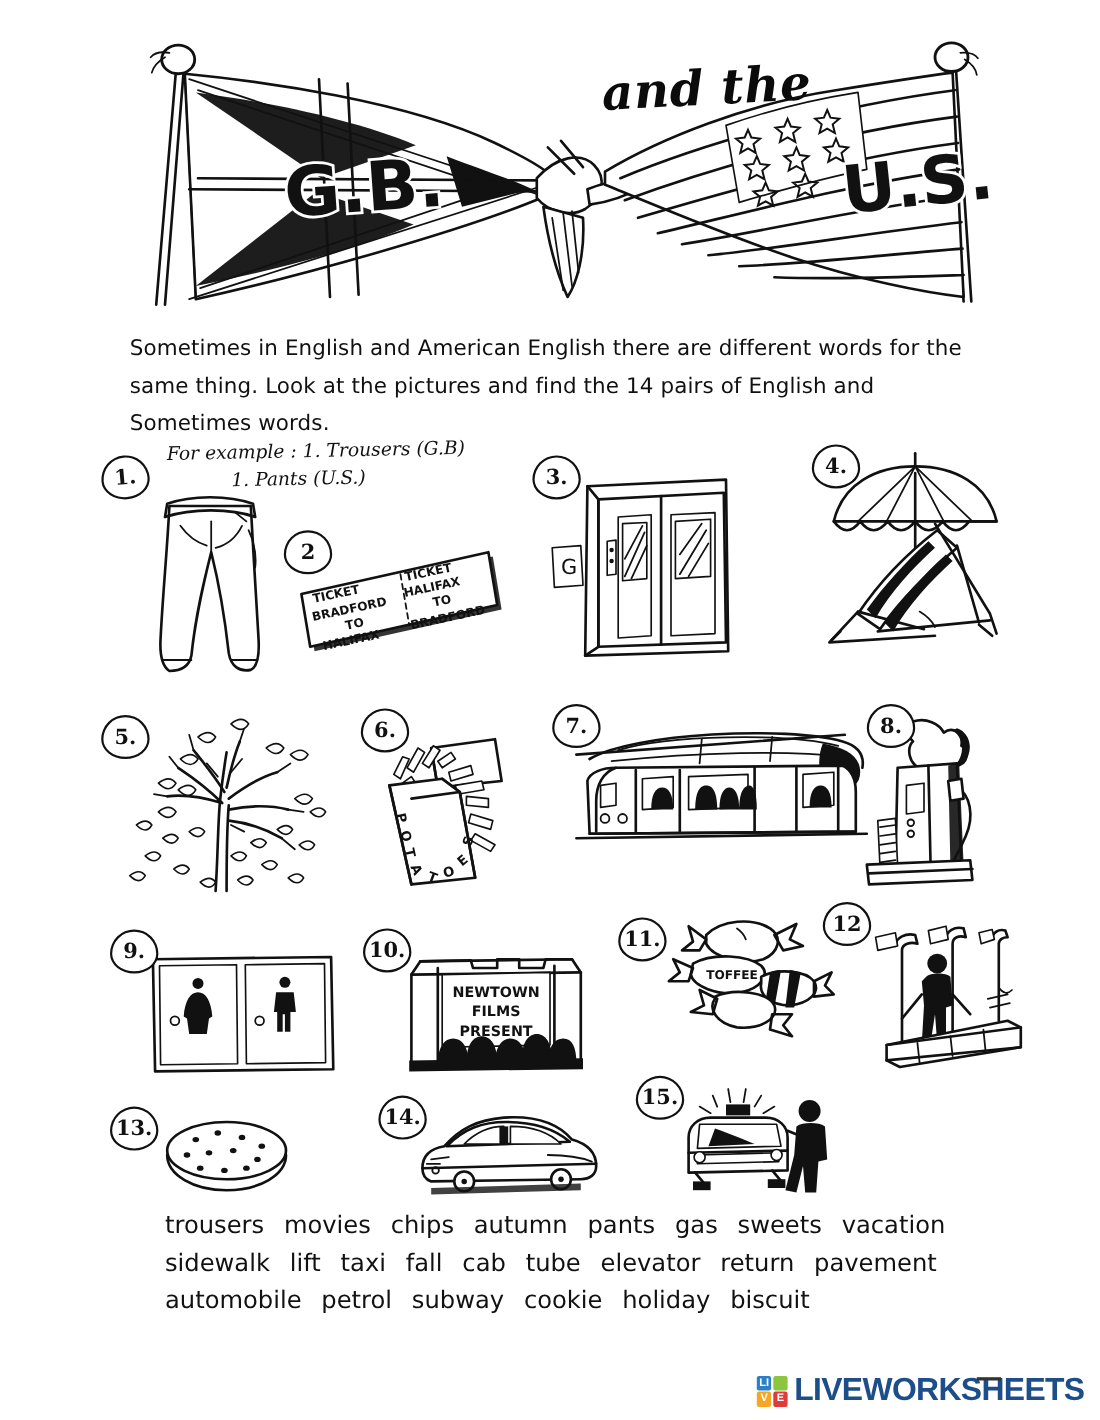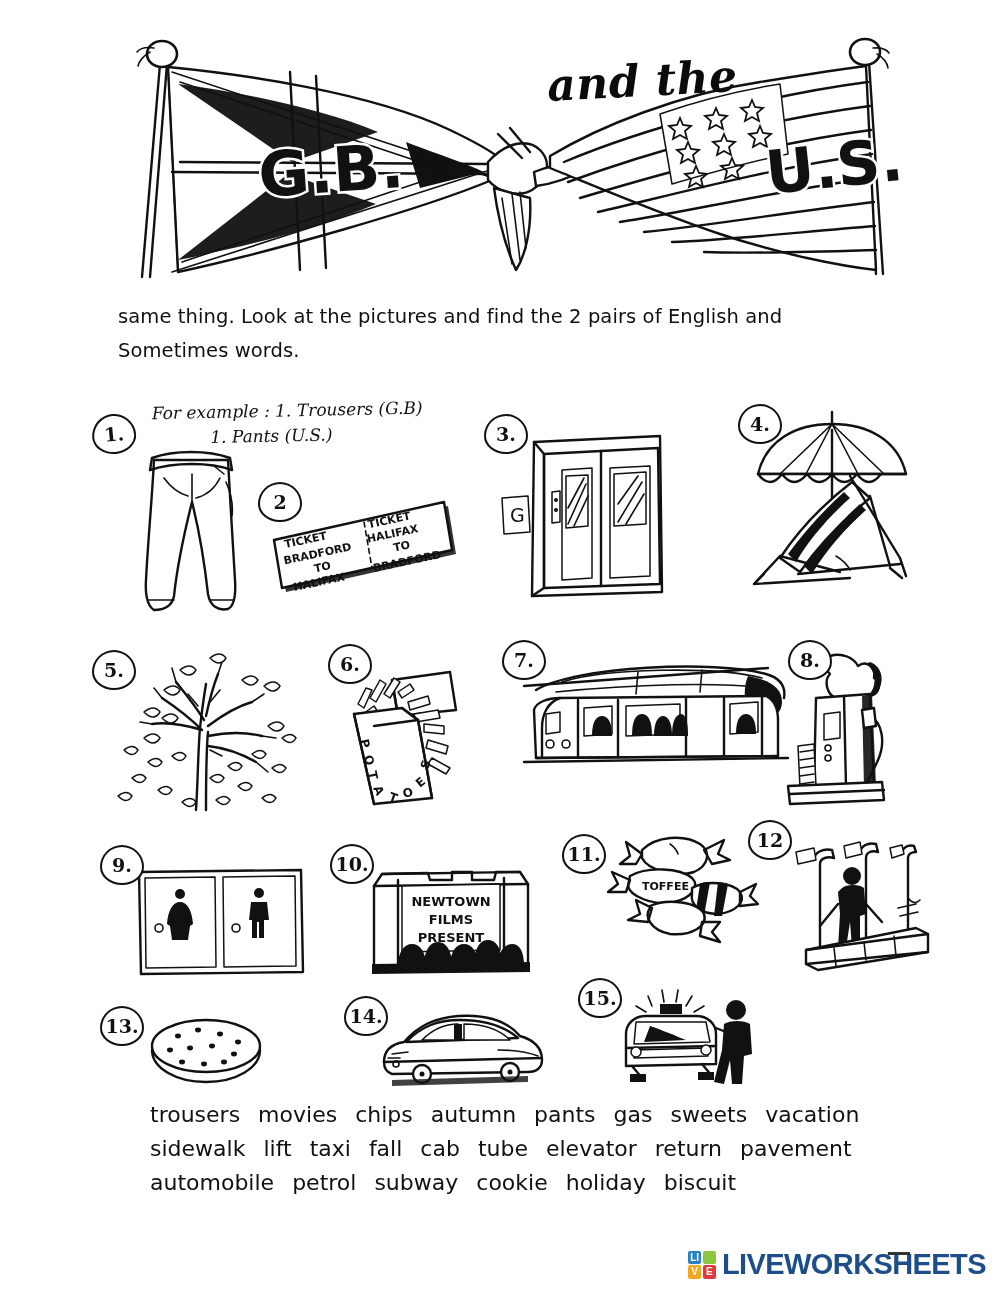--- a/index.html
+++ b/index.html
@@ -158,21 +158,22 @@
           <path d="M612 136 l3 7 8 1 -6 5 2 8 -7-4 -7 4 2-8 -6-5 8-1z"></path>
         </g>
 
         <text class="lbl" x="648" y="172" font-size="60" transform="rotate(-6 648 172)" stroke="#fff" stroke-width="5" paint-order="stroke">U.S.</text>
       </g>
     </svg>
     <div class="andthe">and the</div>
   </div>
 
   <div class="intro">
-    <div>same thing. Look at the pictures and find the 2 pairs of English and</div>
+    <div>Sometimes in English and American English there are different words for the</div>
+    <div>same thing. Look at the pictures and find the 14 pairs of English and</div>
     <div>Sometimes words.</div>
   </div>
 
   <div class="example">
     <span>For example : 1. Trousers (G.B)</span>
     <span class="l2">1. Pants (U.S.)</span>
   </div>
 
   <div class="num rot" style="left:92px;top:414px;">1.</div>
   <div class="fig" style="left:130px;top:430px;">

